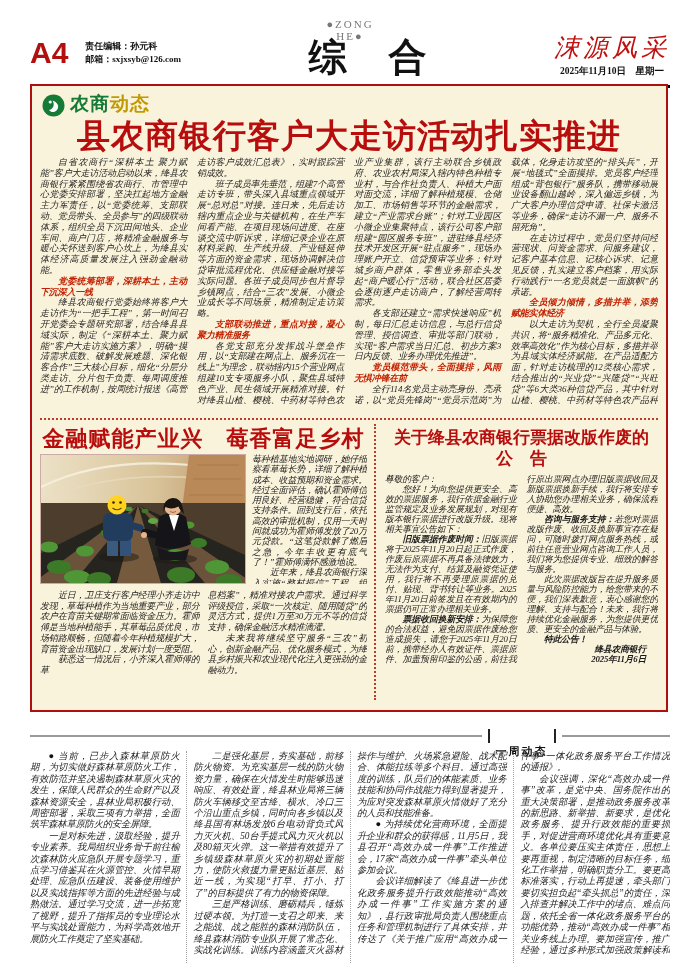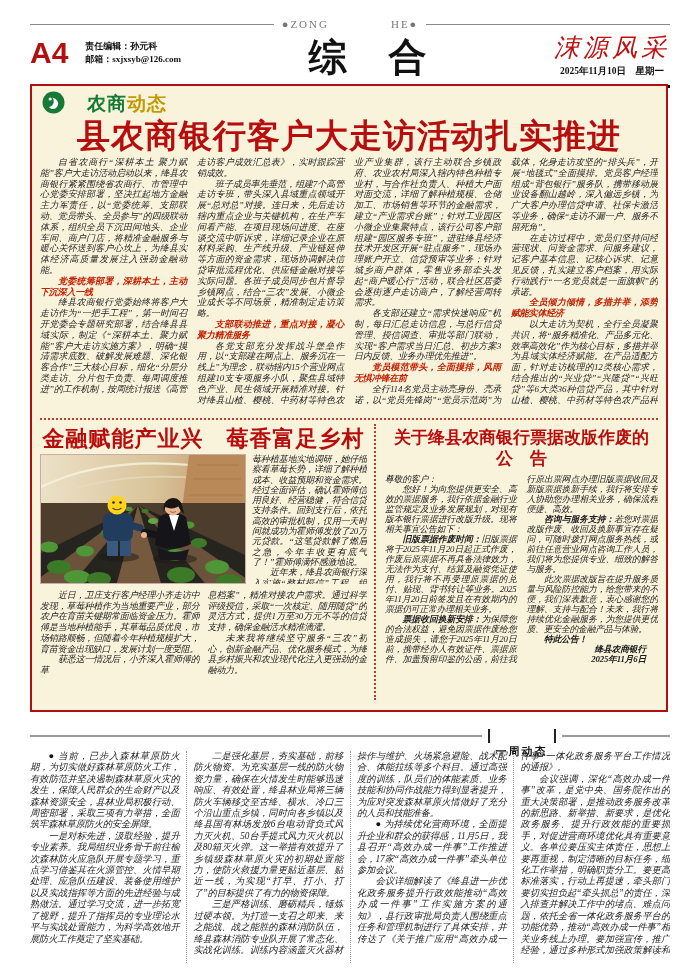--- a/index.html
+++ b/index.html
@@ -1,36 +1,36 @@
 <!DOCTYPE html>
 <html><head>
 <meta charset="utf-8">
 <style>
   html,body{margin:0;padding:0;background:#fff;}
   body{width:700px;height:980px;position:relative;overflow:hidden;
        font-family:"Liberation Serif","DejaVu Serif",serif;color:#1a1a1a;}
   
-  .topline-row{display:flex;align-items:center;margin:18px 30px 0;height:12px;}
+  .topline-row{display:flex;align-items:center;margin:18px 30px 0;height:12px;flex-direction:column;}
   .hline{flex:1;height:1px;background:#8a8a8a;}
   .en-label{color:#777;font-size:11px;letter-spacing:2px;margin:0 8px;font-family:"Liberation Serif",serif;}
   .en-gap{width:46px;}
   .header-main{display:flex;justify-content:space-between;align-items:flex-start;margin:2px 30px 0;height:50px;}
   .code-block{display:flex;align-items:center;gap:17px;padding-top:6px;}
   .page-code{color:#b20f0f;font-size:30px;font-weight:bold;font-family:"Liberation Sans",sans-serif;line-height:30px;}
   .editor-info{font-size:9px;line-height:13px;color:#111;font-weight:bold;}
   .zonghe{font-size:38px;font-weight:bold;color:#111;margin-top:0px;letter-spacing:0;}
   .zonghe .sp{display:inline-block;width:42px;}
   .masthead-block{text-align:center;padding-top:2px;}
   .masthead{color:#c01010;font-size:25px;font-weight:normal;font-style:italic;letter-spacing:4px;line-height:28px;}
   .issue-date{font-size:9.5px;font-weight:bold;color:#111;margin-top:3px;}
   .black-rule{height:3px;background:#000;margin:3px 30px 6px;}
   
   .nsdt-box{position:absolute;left:30px;top:84px;width:638px;height:628px;box-sizing:border-box;
             background:#faf3dc;border:2px solid #ae0f0f;padding:5px 8px;}
-  .badge{display:flex;align-items:flex-start;gap:22px;height:26px;margin-left:2px;}
+  .badge{display:flex;align-items:flex-end;gap:5px;height:26px;margin-left:2px;}
   .badge-text{font-size:19px;font-weight:bold;font-family:"Liberation Sans",sans-serif;letter-spacing:1px;}
   .badge-g{color:#157a36;}
   .badge-y{color:#c09a00;}
   .main-title{text-align:center;color:#b80d0d;font-weight:bold;font-size:33px;line-height:38px;height:40px;
               letter-spacing:1px;font-family:"Liberation Serif",serif;}
   .main-article{height:256px;overflow:hidden;column-count:4;column-gap:10px;
                 font-size:9px;line-height:10.8px;letter-spacing:-0.2px;text-align:justify;color:#1c1c1c;}
   .para{margin:0;text-indent:2em;font-style:italic;}
   .para.h{color:#c22000;font-weight:bold;}
   .para.cont,.para.salute{text-indent:0;}

